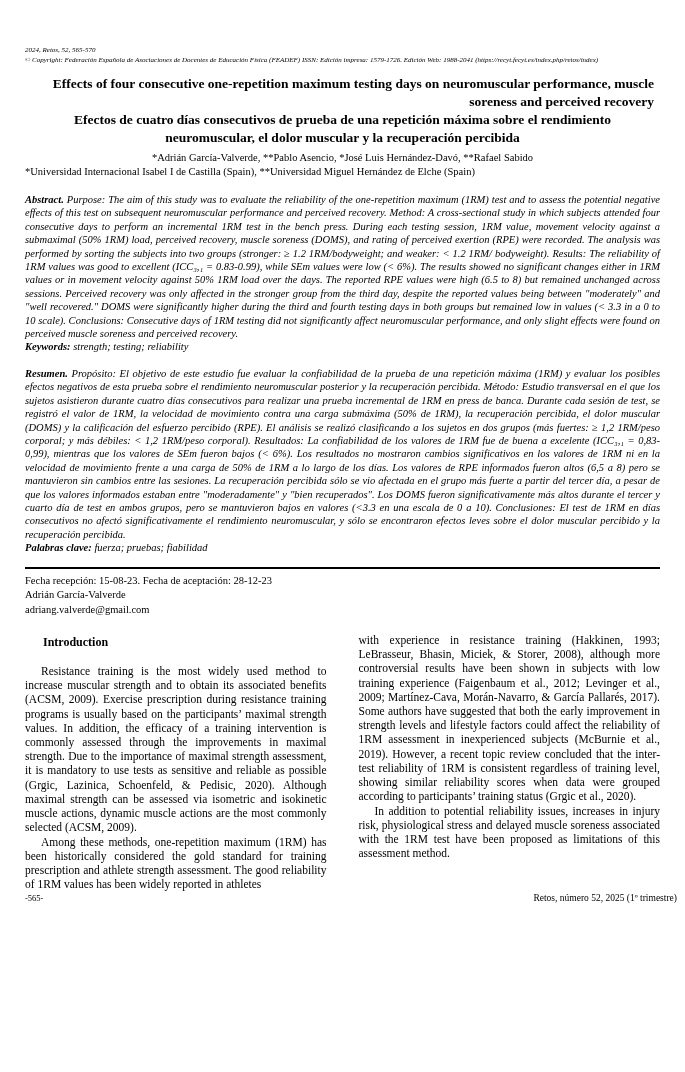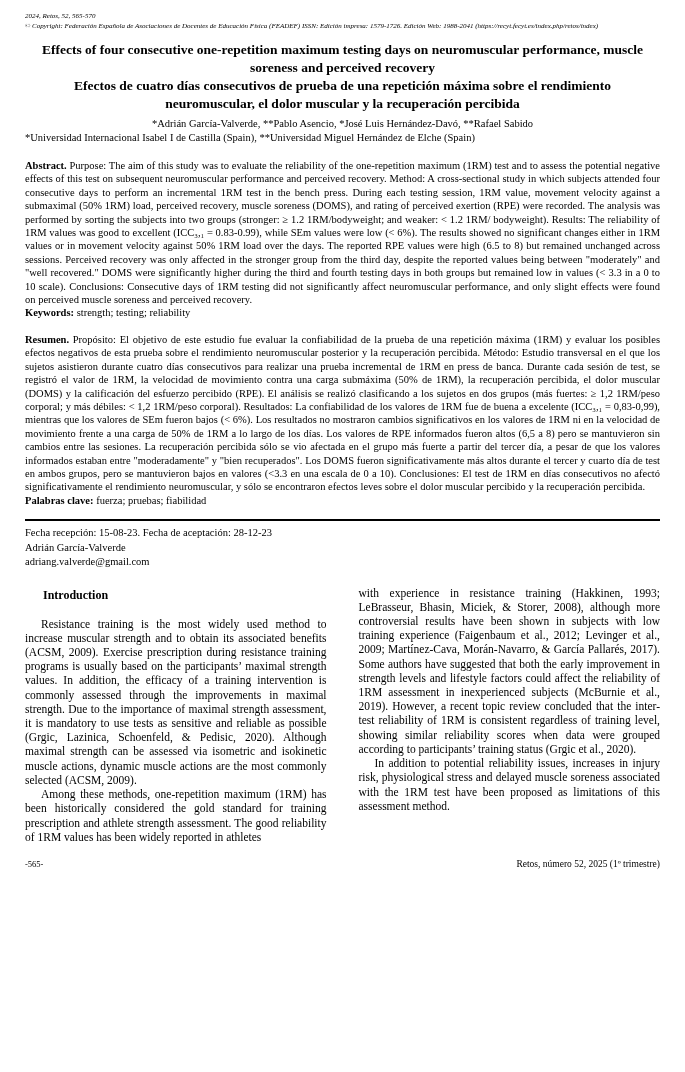--- a/index.html
+++ b/index.html
@@ -9,40 +9,41 @@
     font-family: "Liberation Serif", "DejaVu Serif", serif;
     color: #000000;
   }
   .page {
     position: relative;
     width: 685px; height: 895px;
     padding: 12px 25px 0 25px;
     box-sizing: border-box;
     overflow: hidden;
     background: #ffffff;
+    margin-top: 34px;
   }
   .jheader { font-size: 7px; line-height: 9.5px; font-style: italic; }
   .title { font-size: 13.5px; line-height: 18px; font-weight: bold; text-align: center; margin: 0 6px; }
-  .title-en { margin-top: 10px; }
+  .title-en { margin-top: 10px; text-align: right; }
   .title-es { margin-top: 0; }
   .authors { font-size: 10.5px; line-height: 14px; text-align: center; margin-top: 4px; }
   .affiliations { font-size: 10.5px; line-height: 14px; text-align: left; }
-  .abstract-block { font-size: 10.5px; line-height: 13.4px; text-align: justify; }
+  .abstract-block { font-size: 10.5px; line-height: 13.4px; text-align: justify; font-style: italic; }
   .abstract-block p { margin: 0; }
   .mt-abstract { margin-top: 14px; }
   .mt-resumen { margin-top: 13px; }
   .meta-divider { border: none; border-top: 2px solid #000; margin: 12px 0 0 0; }
   .meta { font-size: 10.5px; line-height: 14.5px; margin-top: 5px; }
   .body-cols { display: flex; gap: 32px; margin-top: 16px; }
   .col { flex: 1 1 0; font-size: 11.5px; line-height: 14.2px; text-align: justify; }
   .col h2 { font-size: 12px; line-height: 14px; font-weight: bold; margin: 2px 0 15px 18px; text-align: left; }
   .col p { margin: 0; }
   .col p.indent { text-indent: 16px; }
   .page-footer {
-    position: absolute; left: 25px; right: 25px; bottom: 26px;
+    position: absolute; left: 25px; right: 8px; bottom: 26px;
     display: flex; justify-content: space-between; align-items: baseline;
   }
   .footer-left { font-size: 8.5px; }
   .footer-right { font-size: 9.5px; }
 </style>
 </head>
 <body>
 
 <div class="page">
 

